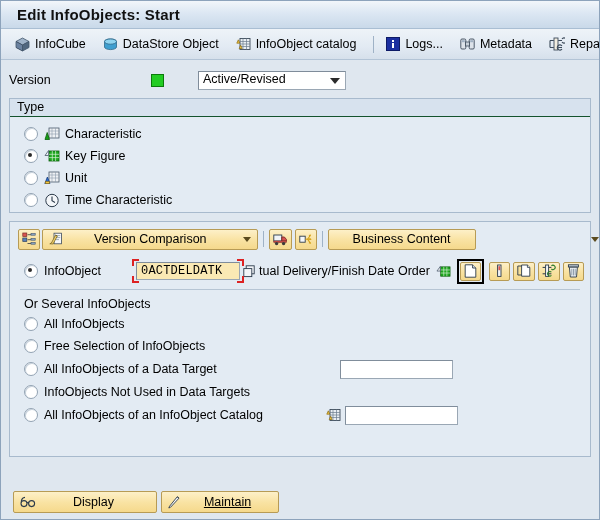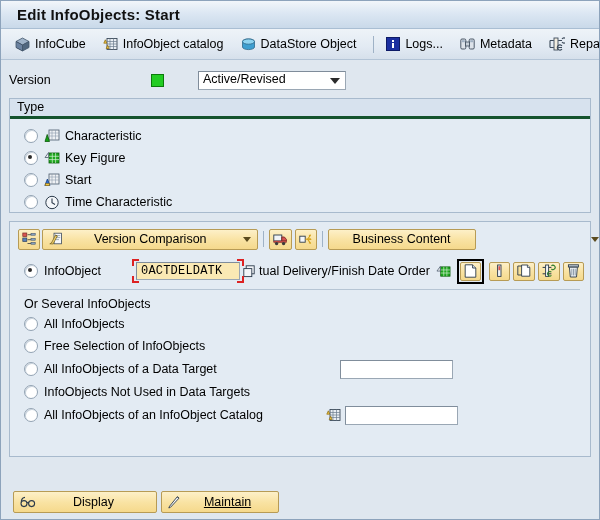--- a/index.html
+++ b/index.html
@@ -43,21 +43,21 @@
   .sapselect .arrow{position:absolute;right:5px;top:6px;width:0;height:0;
     border-left:5px solid transparent;border-right:5px solid transparent;border-top:6px solid #2b2b2b;}
 
   
   .group{
     margin:3px 8px 0 8px;box-sizing:border-box;
     border:1px solid #a8bacd;background:#e3ebf3;
   }
   .group>.ghead{
     height:17px;line-height:16px;padding-left:7px;font-size:12.5px;
-    background:#d7e2ee;border-bottom:3px solid #14532d;
+    background:#d7e2ee;border-bottom:1px solid #14532d;
   }
   .gbody{padding:6px 0 6px 0;}
 
   
   .radiorow{display:flex;align-items:center;height:22px;padding-left:14px;cursor:default;}
   .radio{
     width:12px;height:12px;border-radius:50%;background:#fff;
     border:1px solid #93a3b3;box-shadow:inset 1px 1px 0 #c9d3dd;
     margin-right:6px;flex:none;position:relative;
   }
@@ -137,38 +137,38 @@
           <polygon points="1,4.5 7.5,8 7.5,14 1,10.5" fill="#6b82a0" stroke="#42556b" stroke-width="0.8"></polygon>
           <polygon points="14,4.5 7.5,8 7.5,14 14,10.5" fill="#51677f" stroke="#42556b" stroke-width="0.8"></polygon>
         </svg>
       </span>
       <span>InfoCube</span>
     </div>
 
     <div class="tbitem">
       <span>
         <svg width="15" height="15" viewBox="0 0 15 15">
+          <ellipse cx="7.5" cy="4.5" rx="6" ry="2.6" fill="#6fc4e8" stroke="#2e6a8c" stroke-width="0.8"></ellipse>
+          <path d="M1.5,4.5 L1.5,10 A6,2.6 0 0 0 13.5,10 L13.5,4.5" fill="#3f9fd0" stroke="#2e6a8c" stroke-width="0.8"></path>
+          <ellipse cx="7.5" cy="4.6" rx="6" ry="2.6" fill="#8fd4f0" stroke="#2e6a8c" stroke-width="0.8"></ellipse>
+        </svg>
+      </span>
+      <span>DataStore Object</span>
+    </div>
+
+    <div class="tbitem">
+      <span>
+        <svg width="15" height="15" viewBox="0 0 15 15">
           <rect x="4" y="1.5" width="10" height="11" fill="#e9eef3" stroke="#3c4a5a" stroke-width="0.9"></rect>
           <path d="M4,4.5 H14 M4,7 H14 M4,9.5 H14 M7,1.5 V12.5 M10.5,1.5 V12.5" stroke="#6b7b8d" stroke-width="0.7"></path>
           <polygon points="3.2,11.5 6.2,11.5 4.7,8.2" fill="#f5c842" stroke="#8a6a10" stroke-width="0.7"></polygon>
           <polygon points="0.8,6.2 3.8,6.2 2.3,2.8" fill="#f5c842" stroke="#8a6a10" stroke-width="0.7"></polygon>
         </svg>
       </span>
       <span>InfoObject catalog</span>
-    </div>
-
-    <div class="tbitem">
-      <span>
-        <svg width="15" height="15" viewBox="0 0 15 15">
-          <ellipse cx="7.5" cy="4.5" rx="6" ry="2.6" fill="#6fc4e8" stroke="#2e6a8c" stroke-width="0.8"></ellipse>
-          <path d="M1.5,4.5 L1.5,10 A6,2.6 0 0 0 13.5,10 L13.5,4.5" fill="#3f9fd0" stroke="#2e6a8c" stroke-width="0.8"></path>
-          <ellipse cx="7.5" cy="4.6" rx="6" ry="2.6" fill="#8fd4f0" stroke="#2e6a8c" stroke-width="0.8"></ellipse>
-        </svg>
-      </span>
-      <span>DataStore Object</span>
     </div>
 
     <div class="tbsep"></div>
 
     <div class="tbitem">
       <span>
         <svg width="14" height="14" viewBox="0 0 14 14">
           <rect x="0.5" y="0.5" width="13" height="13" fill="#1b2fa0" stroke="#0d1a66" stroke-width="1"></rect>
           <rect x="6" y="3" width="2" height="2" fill="#fff"></rect>
           <rect x="6" y="6" width="2" height="5" fill="#fff"></rect>
@@ -244,21 +244,21 @@
       <div class="radiorow">
         <span class="radio"></span>
         <span class="ricon">
           <svg width="16" height="15" viewBox="0 0 16 15">
             <rect x="5" y="1" width="10" height="10" fill="#eef1f4" stroke="#4a5a6b" stroke-width="0.8"></rect>
             <path d="M5,4 H15 M5,7 H15 M8,1 V11 M11.5,1 V11" stroke="#8d9cac" stroke-width="0.6"></path>
             <polygon points="0.8,12.5 6,12.5 3.4,6" fill="#2f6fd0" stroke="#183f80" stroke-width="0.8"></polygon>
             <rect x="1.4" y="10.6" width="4" height="2" fill="#f5c842" stroke="#8a6a10" stroke-width="0.6"></rect>
           </svg>
         </span>
-        <span class="rlabel">Start</span>
+        <span class="rlabel">Unit</span>
       </div>
 
       <div class="radiorow">
         <span class="radio"></span>
         <span class="ricon">
           <svg width="16" height="15" viewBox="0 0 16 15">
             <circle cx="8" cy="7.5" r="6.2" fill="#f4f7fa" stroke="#2b3a4a" stroke-width="1"></circle>
             <path d="M8,3.4 V7.7 L11,9.4" stroke="#2b3a4a" stroke-width="1.1" fill="none"></path>
           </svg>
         </span>

